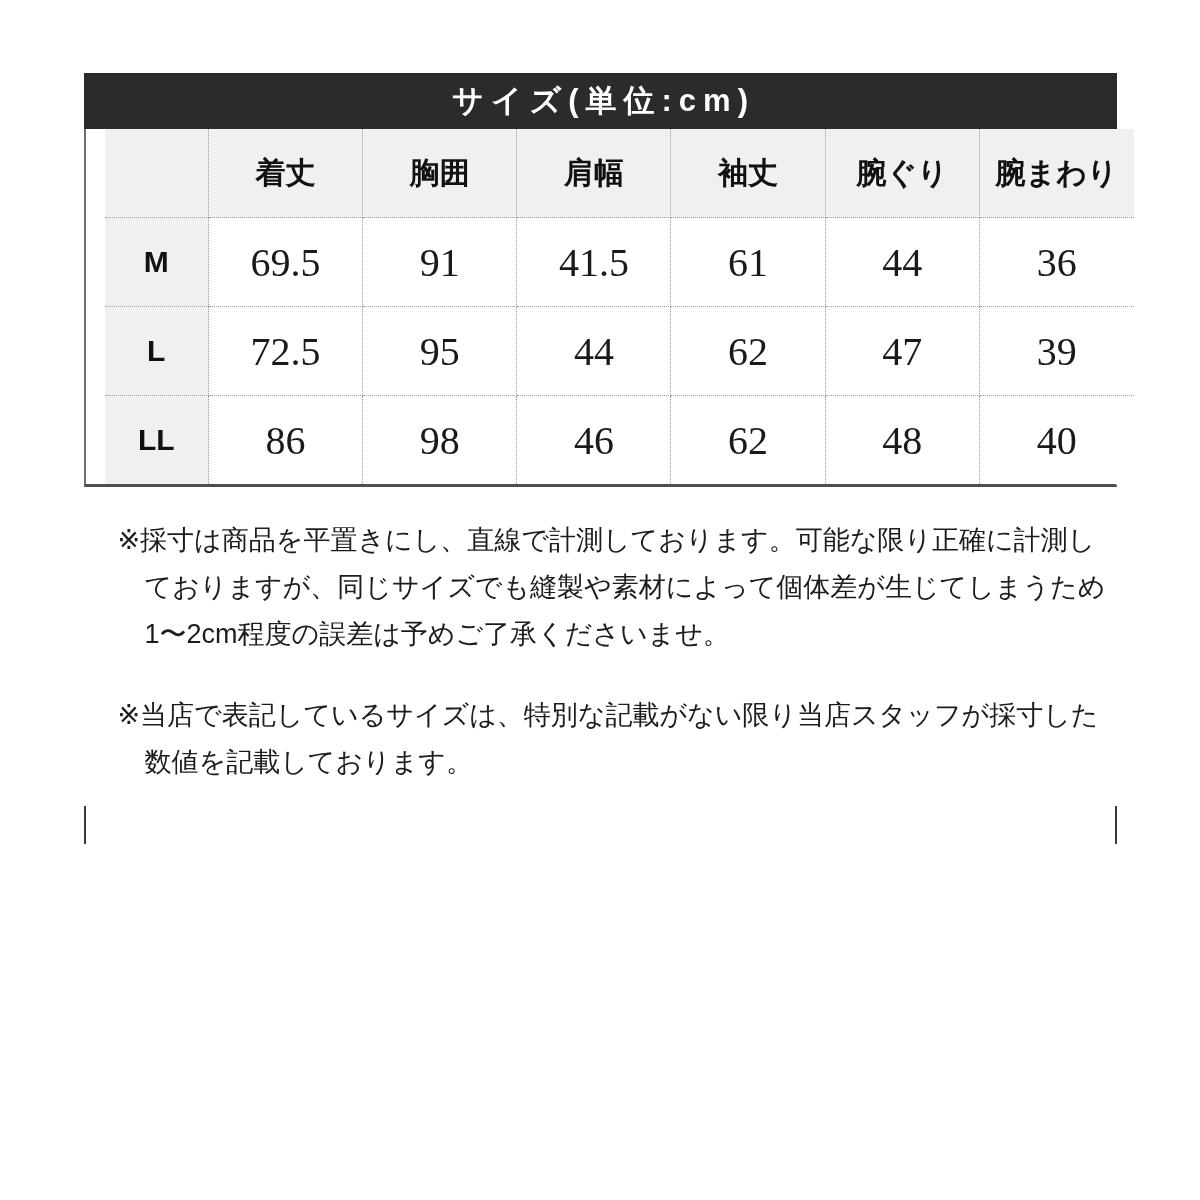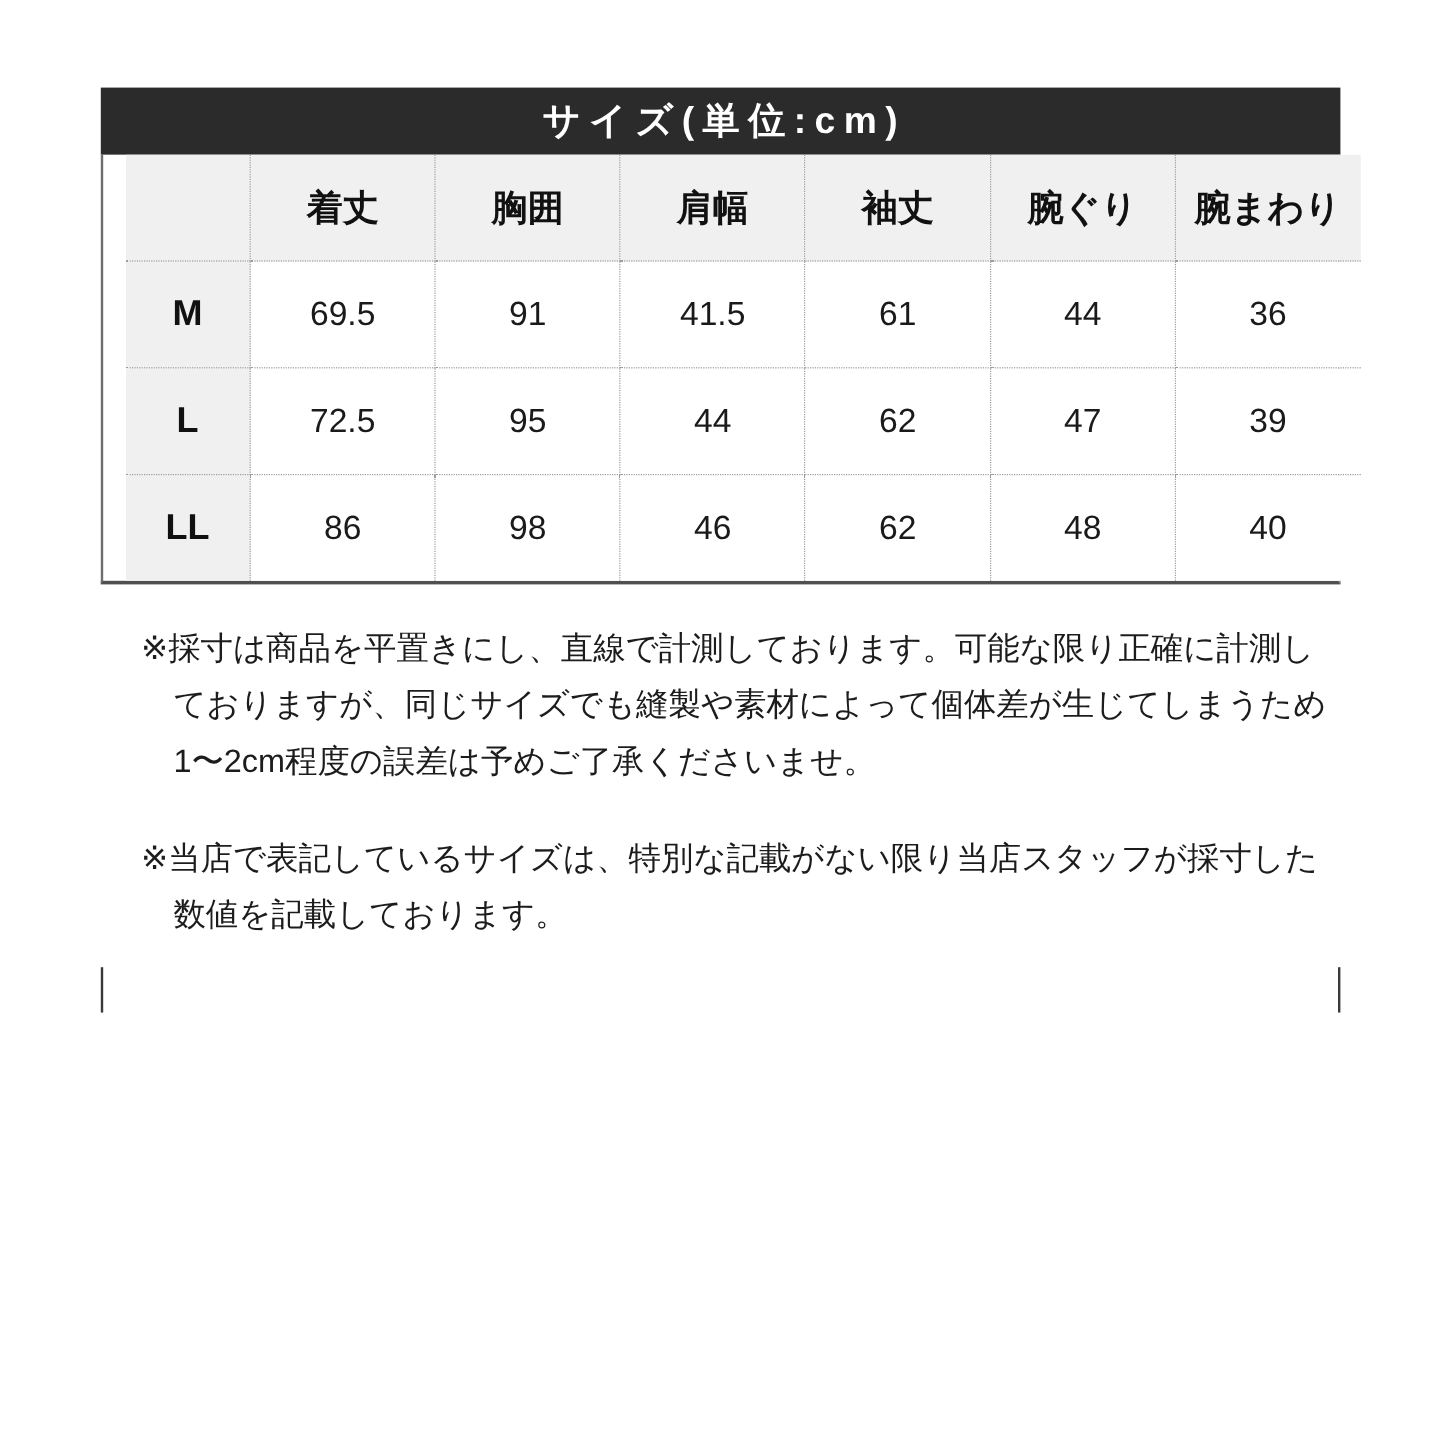--- a/index.html
+++ b/index.html
@@ -31,22 +31,22 @@
     text-align:center; vertical-align:middle; padding:0;
   }
   table.size-table tr > *:first-child { border-left:none; }
   table.size-table tr > *:last-child  { border-right:none; }
   table.size-table thead th { border-top:none; }
   table.size-table tbody tr:last-child th,
   table.size-table tbody tr:last-child td { border-bottom:none; }
   table.size-table thead th,
   table.size-table tbody th { background:#f0f0f0; font-size:30px; font-weight:bold; color:#111; }
   table.size-table tbody td {
-    background:#ffffff; font-family:Liberation Sans, sans-serif;
-    font-size:28px; font-weight:400; color:#1a1a1a;
+    background:#ffffff; font-family:Liberation Serif, serif;
+    font-size:40px; font-weight:400; color:#1a1a1a;
   }
 
   .notes { width:1033px; margin:30px auto 0; box-sizing:border-box; padding-left:34px; }
   .note {
     margin:0; font-size:27px; line-height:47px; color:#1c1c1c;
     white-space:pre-line; padding-left:27px; text-indent:-27px;
   }
   .note + .note { margin-top:34px; }
 
   .material-sec { margin-top:20px; }

